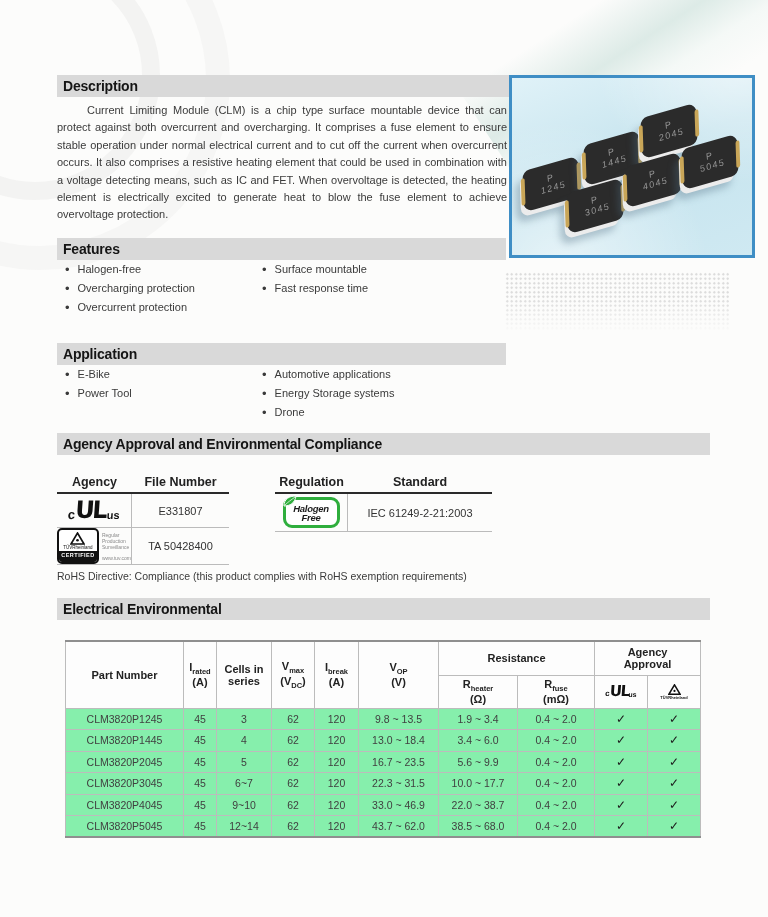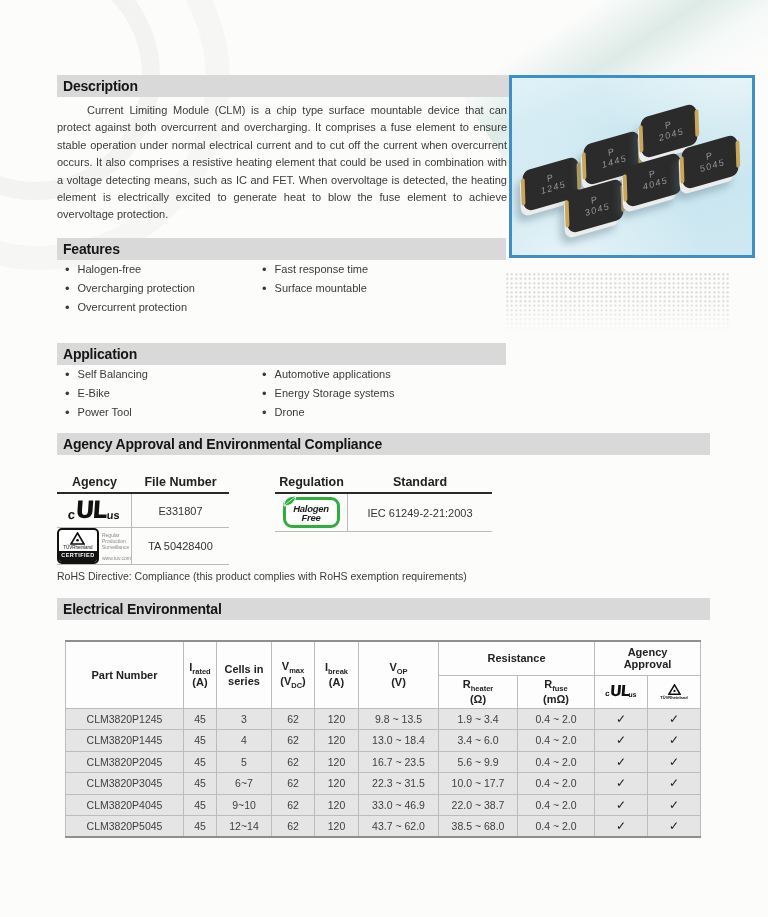--- a/index.html
+++ b/index.html
@@ -134,21 +134,21 @@
     position:absolute; top:640px; left:65px; width:635px;
     border-collapse:collapse; table-layout:fixed; font-size:10.5px; color:#404040;
     border-top:2.5px solid #8f8f8f; border-bottom:2.5px solid #8f8f8f;
   }
   .spec-table th, .spec-table td {
     border:1px solid #bcbcbc; text-align:center; vertical-align:middle; padding:1px 2px;
   }
   .spec-table thead th { font-size:11px; font-weight:bold; color:#222; background:#fdfdfd; }
   .spec-table thead tr.tier1 th { height:34px; }
   .spec-table thead tr.tier2 th { height:33px; }
-  .spec-table tbody td { height:21.5px; background:#e5e5e5; }
+  .spec-table tbody td { height:21.5px; background:#86efac; }
   .spec-table sub { font-size:7.5px; }
   .h-l2 { font-weight:bold; }
   .hdr-narrow { width:48px; margin:12px auto; }
   .hdr-agency { width:62px; margin:0 auto; }
   .check { font-size:12px; color:#1c1c1c; }
   .ul-small { display:flex; align-items:flex-end; justify-content:center; transform:skewX(-4deg); color:#111; }
   .ul-small .ul-c  { font-size:8px; font-weight:900; }
   .ul-small .ul-UL { font-size:15px; font-weight:900; letter-spacing:-1.5px; line-height:13px; font-family:"DejaVu Sans", sans-serif; }
   .ul-small .ul-us { font-size:7px; font-weight:900; }
   .tuv-small { display:flex; flex-direction:column; align-items:center; line-height:5px; }
@@ -217,31 +217,28 @@
       </li>
     <li>
         <span>Overcharging protection</span>
       </li>
     <li>
         <span>Overcurrent protection</span>
       </li>
   </ul>
   <ul class="blist feat-c2">
     <li>
+        <span>Surface mountable</span>
+      </li>
+    <li>
         <span>Fast response time</span>
       </li>
-    <li>
-        <span>Surface mountable</span>
-      </li>
   </ul>
 
   <ul class="blist app-c1">
-    <li>
-        <span>Self Balancing</span>
-      </li>
     <li>
         <span>E-Bike</span>
       </li>
     <li>
         <span>Power Tool</span>
       </li>
   </ul>
   <ul class="blist app-c2">
     <li>
         <span>Automotive applications</span>

